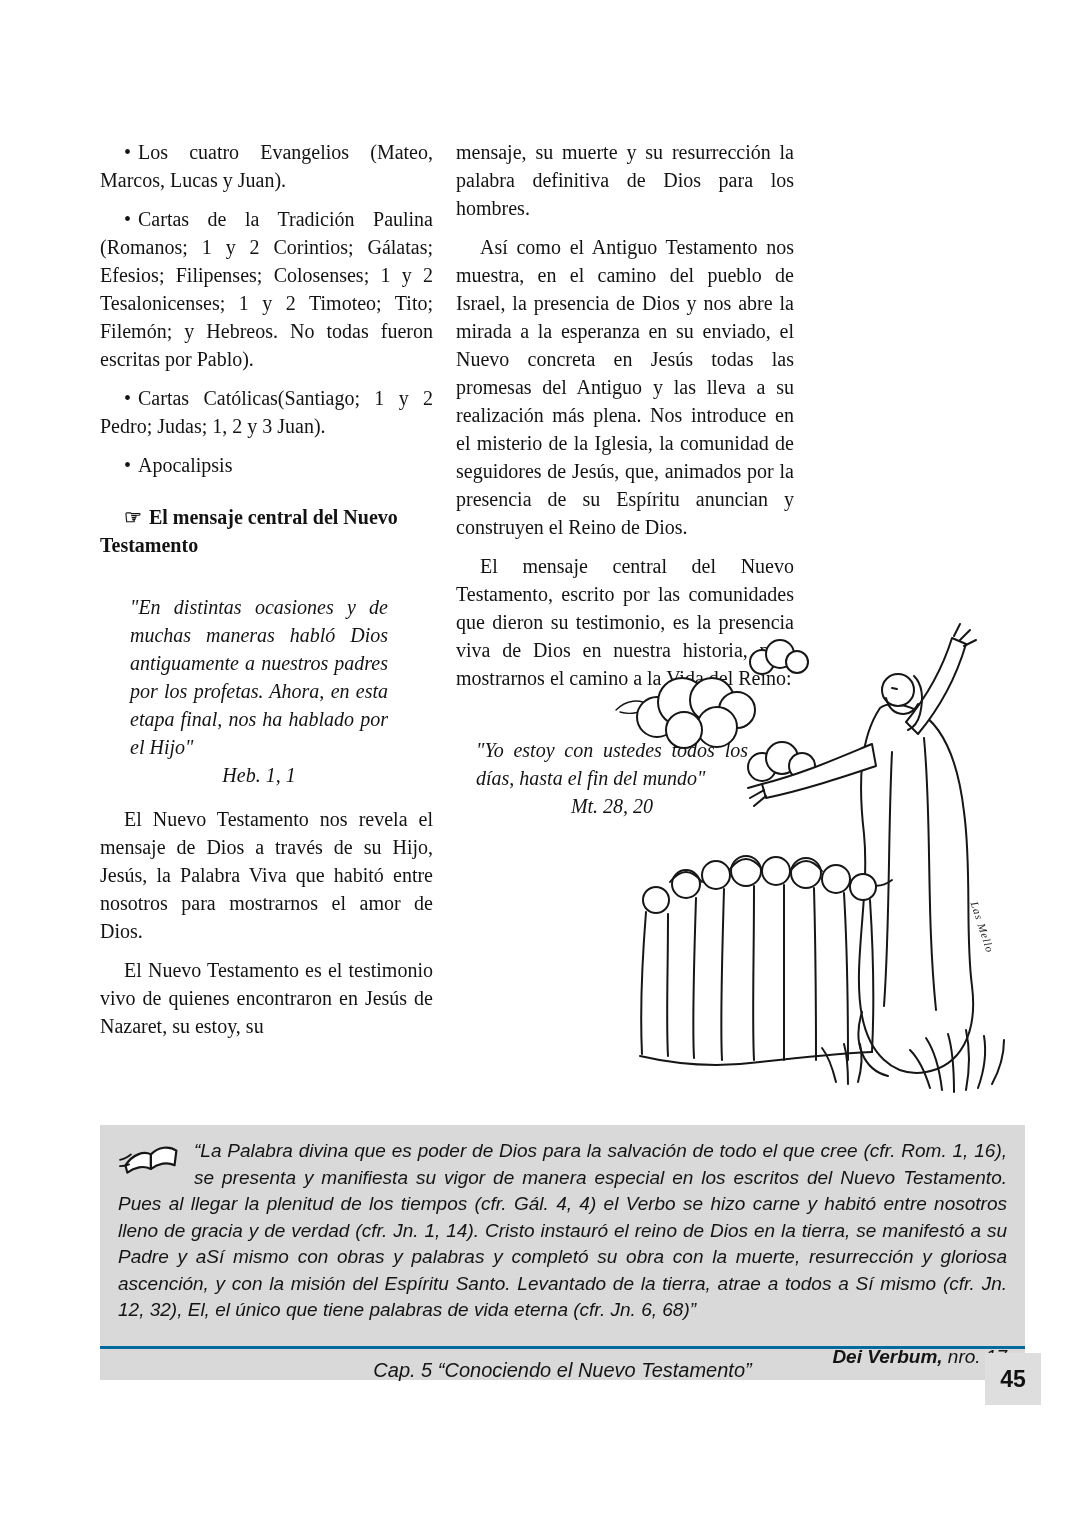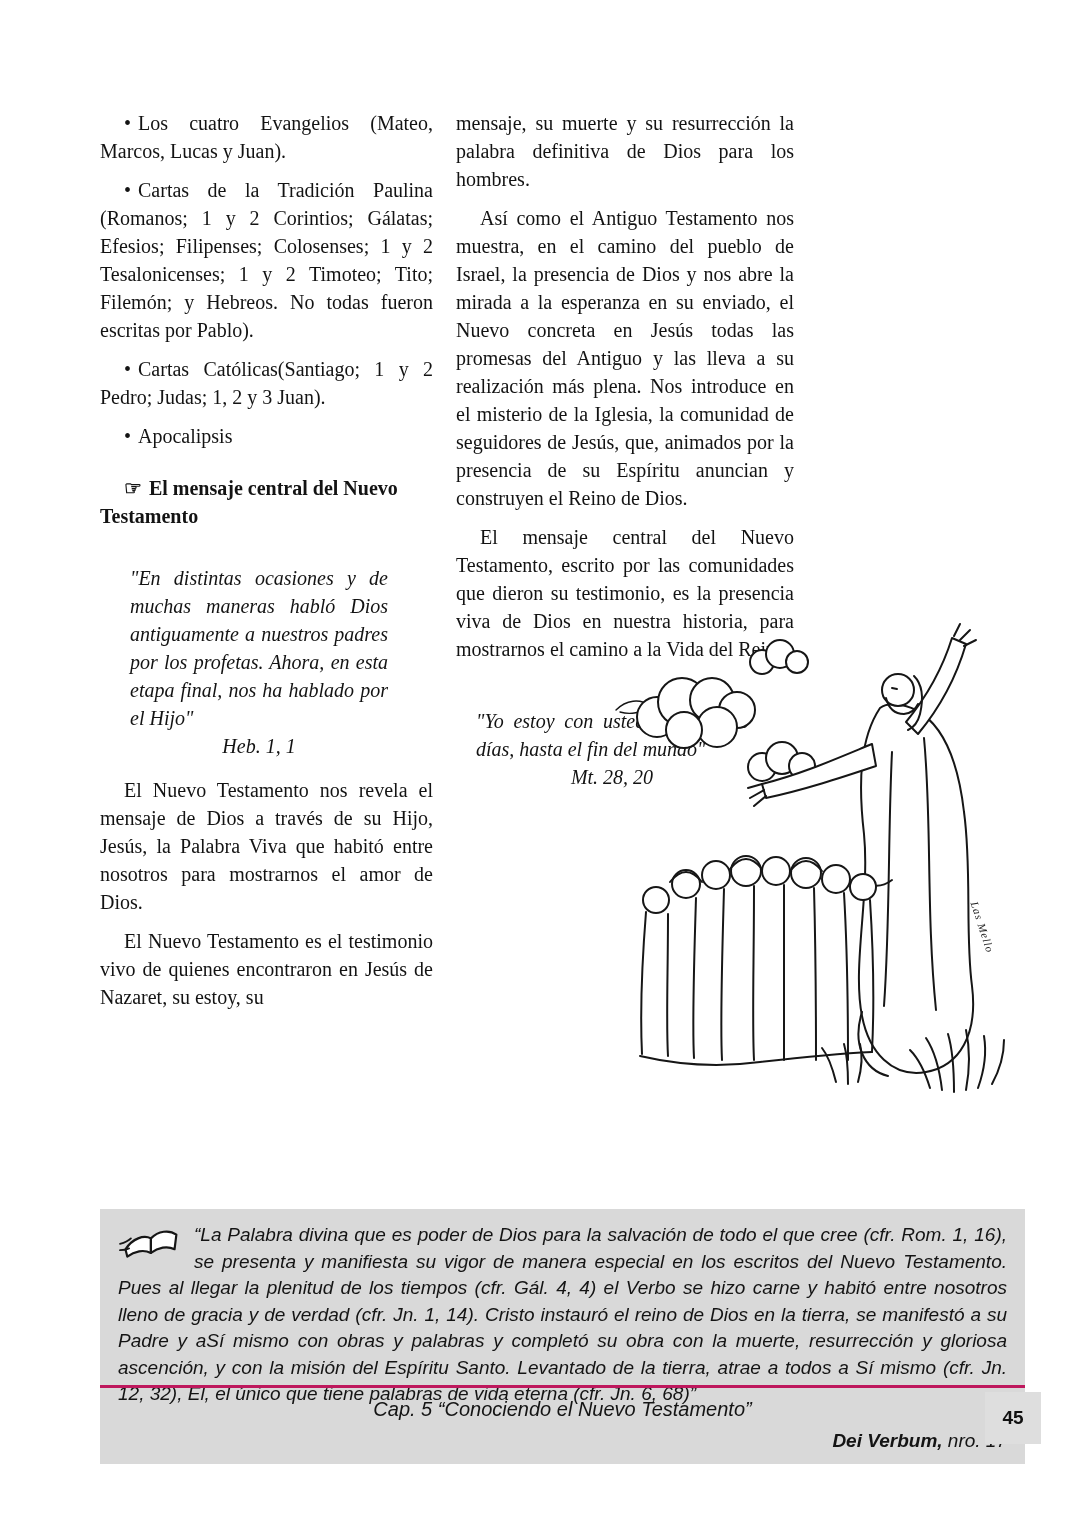--- a/index.html
+++ b/index.html
@@ -1,21 +1,21 @@
 <!DOCTYPE html>
 <html lang="es"><head>
 <meta charset="utf-8">
 <style>
   html,body { margin:0; padding:0; }
   body {
     width:1080px; height:1527px; position:relative; overflow:hidden;
     background:#ffffff; color:#131313;
     font-family:"Liberation Serif", serif;
   }
-  .col { position:absolute; top:109px; }
+  .col { position:absolute; top:138px; }
   .col-left  { left:100px; width:333px; }
   .col-right { left:456px; width:338px; }
   p.body {
     margin:0 0 11px 0; font-size:20px; line-height:28px;
     text-align:justify;
   }
   .indent { text-indent:24px; }
   .bullet-glyph { padding-right:7px; }
   .section-heading {
     font-weight:bold; margin:24px 0 34px 0; text-indent:24px;
@@ -32,40 +32,40 @@
   .illustration {
     position:absolute; left:612px; top:582px; width:432px; height:522px;
   }
   .illustration svg { display:block; }
   .signature {
     position:absolute; left:368px; top:318px;
     transform:rotate(72deg); transform-origin:left top;
     font-size:11px; font-style:italic; letter-spacing:1px; color:#222;
   }
   .callout {
-    position:absolute; left:100px; top:1209px; width:889px;
+    position:absolute; left:100px; top:1125px; width:889px;
     padding:13px 18px 10px 18px; background:#d9d9d9;
     font-family:"Liberation Sans", sans-serif; font-style:italic;
     font-size:19px; line-height:26.5px; text-align:justify; color:#141414;
   }
   .callout-icon { float:left; width:64px; height:40px; margin:0 12px 2px 0; }
   .attribution { text-align:right; margin-top:20px; }
   .attribution .bold { font-weight:bold; }
   .footer {
-    position:absolute; left:100px; top:1385px; width:925px;
-    border-top:3px solid #be185d;
+    position:absolute; left:100px; top:1346px; width:925px;
+    border-top:3px solid #0369a1;
   }
   .footer-caption {
     text-align:center; font-family:"Liberation Sans", sans-serif;
     font-style:italic; font-size:20px; padding-top:10px; color:#141414;
   }
   .page-number {
     position:absolute; right:-16px; top:4px; width:56px; height:52px;
     background:#dedede; display:flex; align-items:center; justify-content:center;
-    font-family:"Liberation Sans", sans-serif; font-weight:bold; font-size:19px;
+    font-family:"Liberation Sans", sans-serif; font-weight:bold; font-size:23px;
     font-style:normal; color:#111;
   }
 </style>
 </head>
 <body>
 
 <div>
 
   <div class="col col-left">
     <p class="body indent"><span class="bullet-glyph">•</span><span>Los cuatro Evangelios (Mateo, Marcos, Lucas y Juan).</span></p>

